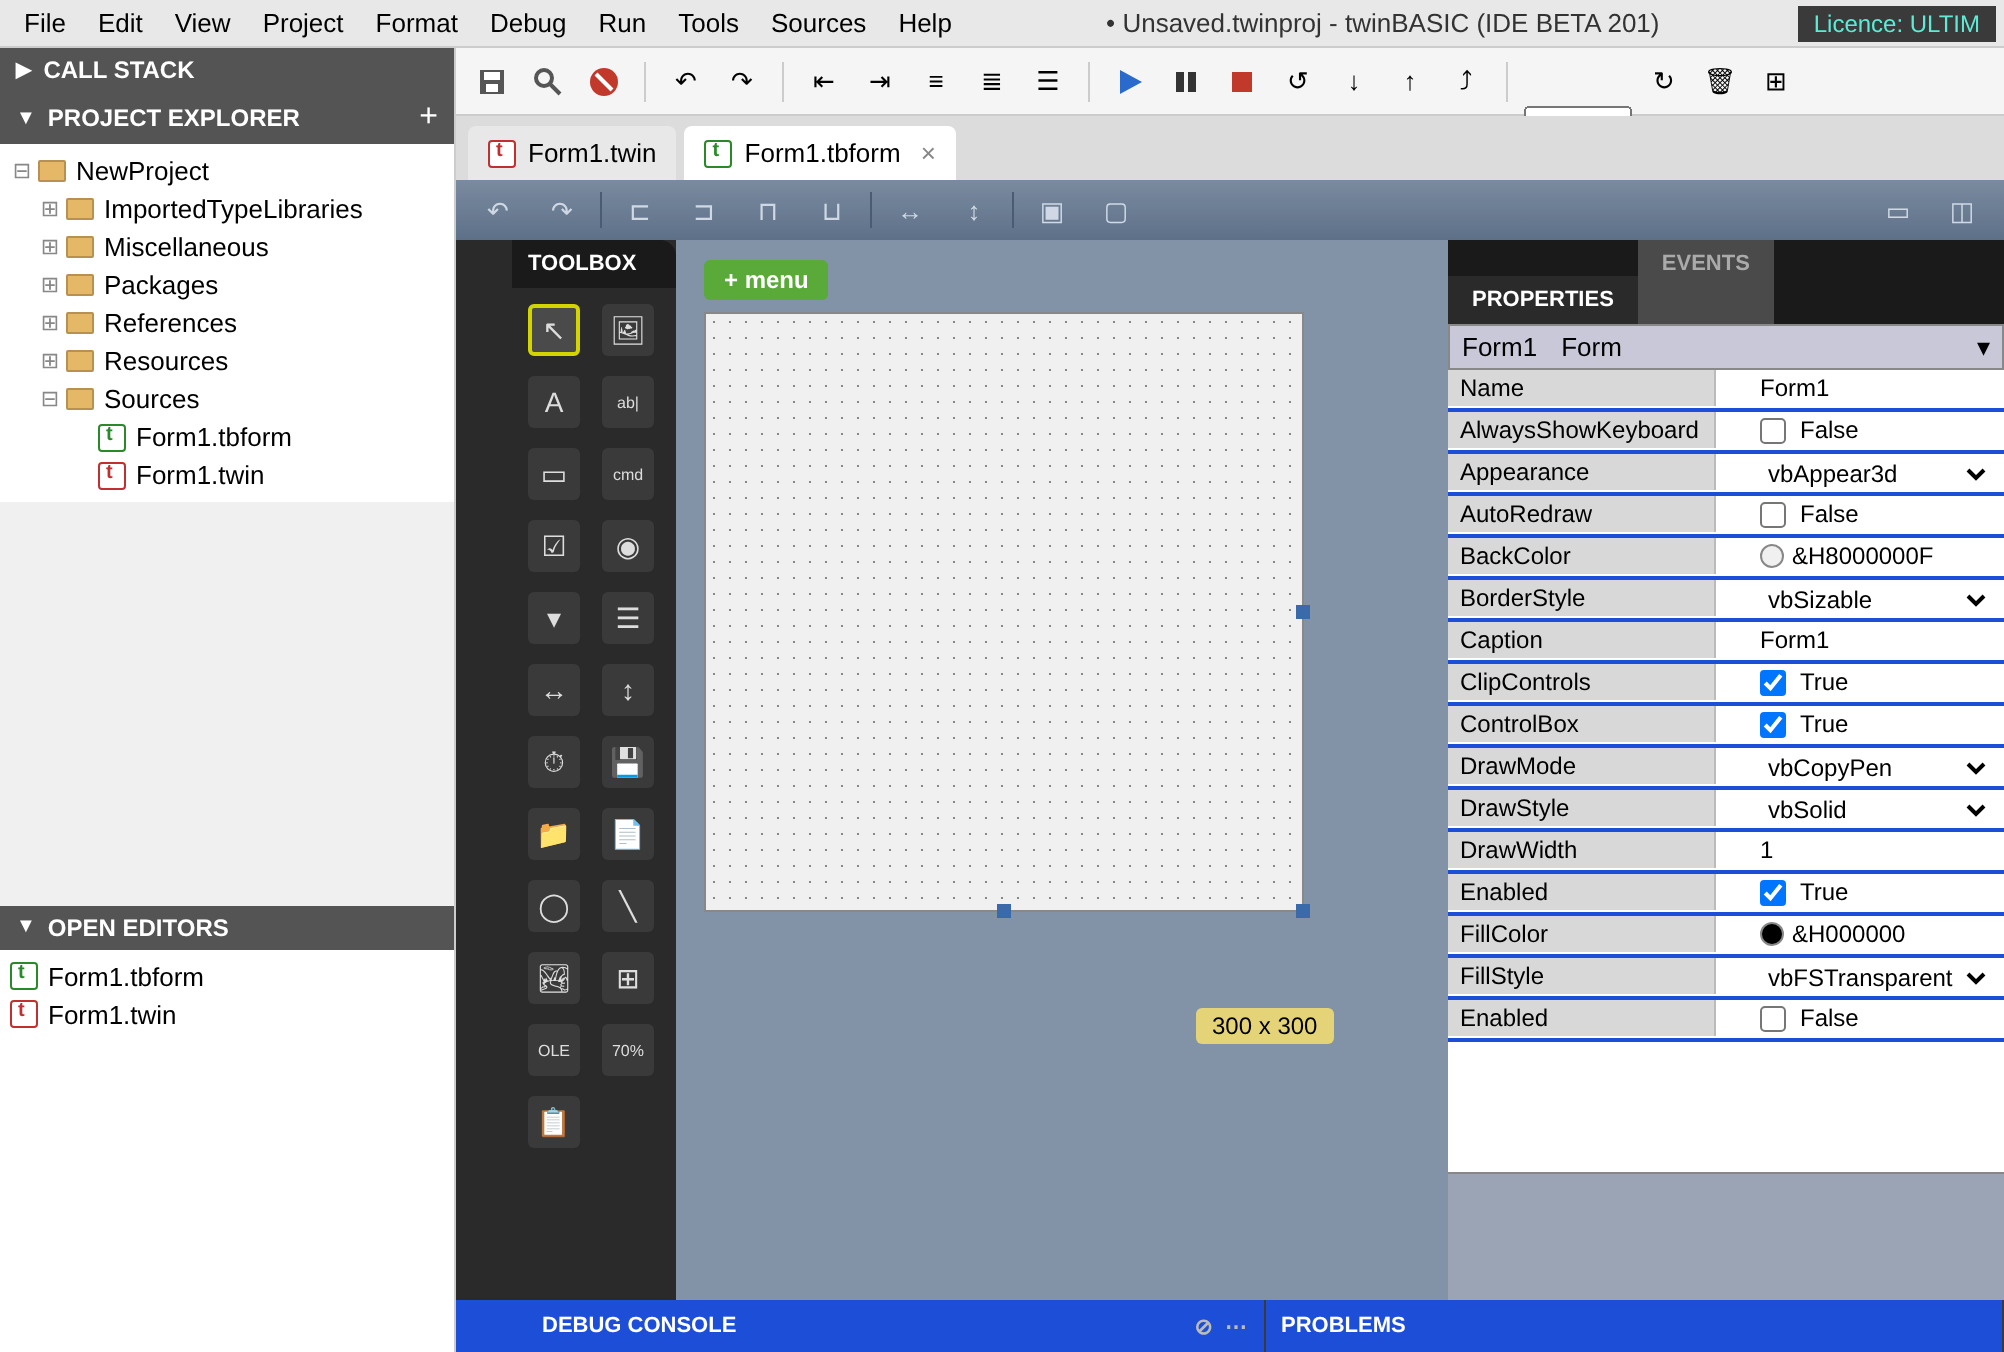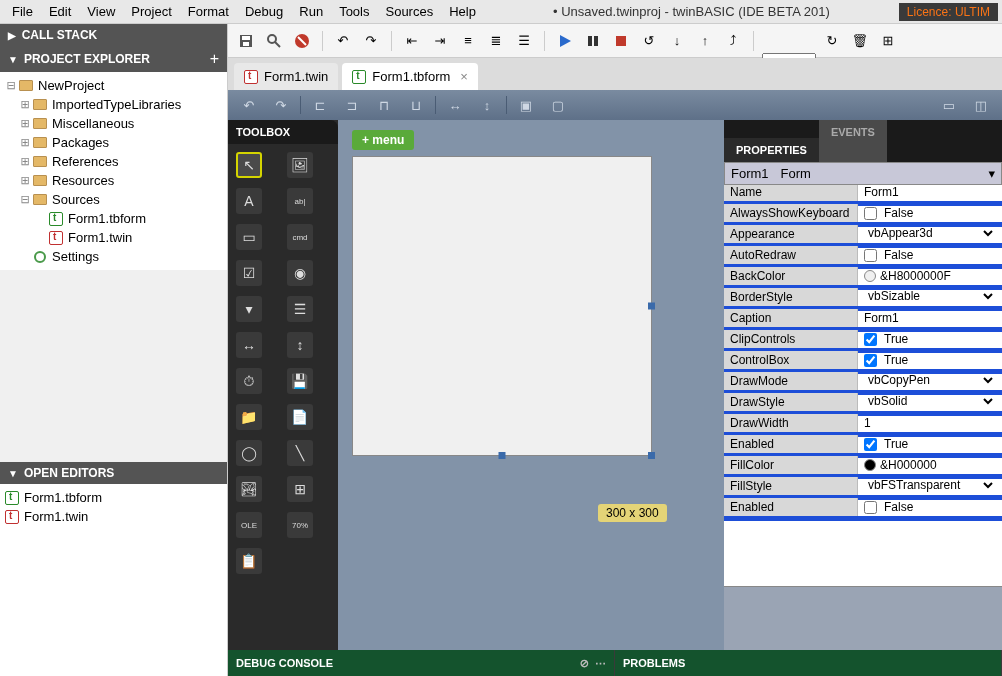--- a/index.html
+++ b/index.html
@@ -2,21 +2,21 @@
 <html><head>
 <meta charset="utf-8">
 <style>
 * { margin: 0; padding: 0; box-sizing: border-box; font-family: "Segoe UI", Tahoma, sans-serif; }
 body { width: 1002px; height: 676px; overflow: hidden; background: #fff; font-size: 13px; }
 
 
 .menubar { height: 24px; background: #e8e8e8; display: flex; align-items: center; padding: 0 4px; border-bottom: 1px solid #ccc; }
 .menubar .menu-item { padding: 2px 8px; cursor: pointer; }
 .menubar .title { flex: 1; text-align: center; color: #333; }
-.menubar .licence { padding: 2px 8px; background: #3a3a3a; color: #f97316; font-size: 12px; }
+.menubar .licence { padding: 2px 8px; background: #3a3a3a; color: #5eead4; font-size: 12px; }
 
 
 .left-panel { position: absolute; top: 24px; left: 0; width: 228px; bottom: 0; background: #f0f0f0; border-right: 1px solid #ccc; display: flex; flex-direction: column; }
 .panel-header { background: #545454; color: #fff; padding: 4px 8px; font-size: 12px; font-weight: bold; display: flex; align-items: center; }
 .panel-header .chev { margin-right: 6px; font-size: 10px; }
 .panel-header .plus { margin-left: auto; font-size: 16px; font-weight: normal; }
 
 .tree { flex: 0 0 auto; background: #fff; padding: 4px 0; }
 .tree-item { display: flex; align-items: center; padding: 2px 4px; cursor: pointer; white-space: nowrap; }
 .tree-item .tw { width: 14px; text-align: center; color: #888; font-size: 11px; display: inline-block; }
@@ -49,21 +49,21 @@
 
 .designer-wrap { flex: 1; position: relative; background: #8293a8; overflow: hidden; }
 .designer-toolbar { height: 30px; background: linear-gradient(#7a8ba0, #5e7088); display: flex; align-items: center; padding: 0 8px; gap: 6px; }
 .dt-btn { width: 26px; height: 22px; display: inline-flex; align-items: center; justify-content: center; color: #cfd8e4; cursor: pointer; }
 .dt-sep { width: 1px; height: 18px; background: #4a5c74; }
 .dt-right { margin-left: auto; display: flex; gap: 6px; }
 
 .designer-body { position: absolute; top: 30px; left: 0; right: 0; bottom: 0; display: flex; }
 
 
-.toolbox { width: 110px; background: #2a2a2a; display: flex; flex-direction: column; }
+.toolbox { width: 110px; background: #2a2a2a; display: flex; flex-direction: column; padding-left: 28px; }
 .toolbox-header { background: #1a1a1a; color: #fff; padding: 6px 8px; font-size: 11px; font-weight: bold; border-radius: 0 8px 0 0; }
 .toolbox-grid { flex: 1; padding: 8px; display: grid; grid-template-columns: 1fr 1fr; gap: 10px 8px; align-content: start; overflow: hidden; }
 .tb-tool { width: 26px; height: 26px; display: flex; align-items: center; justify-content: center; cursor: pointer; border: 1px solid transparent; border-radius: 3px; color: #ddd; font-size: 14px; background: #3a3a3a; }
 .tb-tool.sel { border: 2px solid #d4d400; background: #4a4a4a; }
 
 
 .canvas-area { flex: 1; position: relative; padding: 14px; }
 .menu-btn { position: absolute; top: 10px; left: 14px; background: #5aaa3a; color: #fff; padding: 3px 10px; border-radius: 3px; font-size: 12px; font-weight: bold; cursor: pointer; }
 .form-surface { position: absolute; top: 36px; left: 14px; width: 300px; height: 300px; background: #f0f0f0; border: 1px solid #888; background-image: radial-gradient(#888 0.5px, transparent 0.5px); background-size: 8px 8px; }
 .handle { position: absolute; width: 7px; height: 7px; background: #3a6aaa; }
@@ -73,30 +73,30 @@
 .size-label { position: absolute; top: 340px; left: 260px; background: #e4d477; padding: 2px 8px; border-radius: 3px; font-size: 12px; margin-top: 44px; }
 
 
 .props { width: 278px; background: #2a2a2a; display: flex; flex-direction: column; }
 .props-tabs { display: flex; background: #1a1a1a; }
 .props-tab { padding: 6px 12px; font-size: 11px; font-weight: bold; cursor: pointer; }
 .props-tab.active { background: #2a2a2a; color: #fff; margin-top: 18px; }
 .props-tab.inactive { background: #4a4a4a; color: #aaa; }
 .props-selector { display: flex; background: #c8c8d8; border: 1px solid #888; }
 .props-grid { flex: 1; overflow-y: auto; background: #fff; }
-.prop-row { display: flex; border-bottom: 5px solid #1d4ed8; height: 21px; align-items: flex-end; font-size: 12px; }
+.prop-row { display: flex; border-bottom: 2px solid #1d4ed8; height: 21px; align-items: flex-start; font-size: 12px; gap: 16px; }
 .prop-name { width: 134px; padding: 2px 6px; background: #d8d8d8; border-right: 1px solid #bbb; display: flex; align-items: center; }
 .prop-val { flex: 1; padding: 2px 6px; display: flex; align-items: center; gap: 4px; }
 .prop-val select { border: none; width: 100%; font-size: 12px; background: transparent; }
 .prop-val input[type=checkbox] { margin-right: 3px; }
 .color-swatch { width: 12px; height: 12px; border: 1px solid #888; border-radius: 50%; }
 .props-footer { height: 90px; background: #9aa4b4; border-top: 1px solid #888; }
 
 
-.bottom { position: absolute; left: 0; right: 0; bottom: 0; height: 26px; display: flex; background: #14532d; }
+.bottom { position: absolute; left: 0; right: 0; bottom: 0; height: 26px; display: flex; background: #1d4ed8; padding-left: 35px; }
 .bottom-panel { flex: 1; display: flex; align-items: center; padding: 0 8px; color: #fff; font-size: 11px; font-weight: bold; border-right: 1px solid #3a3a3a; }
 .bottom-panel .icons { margin-left: auto; color: #bbb; display: flex; gap: 6px; }
 
 svg { display: block; }
 </style>
 </head>
 <body>
 
 <div class="menubar">
   <span class="menu-item">File</span>
@@ -177,26 +177,20 @@
         <span class="folder">
           <span class="tb-icon green"></span>
         </span>
         <span>Form1.tbform</span>
       </div>
     <div class="tree-item" style="padding-left:48px">
         <span class="folder">
           <span class="tb-icon"></span>
         </span>
         <span>Form1.twin</span>
-      </div>
-    <div class="tree-item" style="padding-left:32px">
-        <span class="folder">
-          <span class="gear-icon"></span>
-        </span>
-        <span>Settings</span>
       </div>
   </div>
   <div style="flex:1"></div>
   <div class="panel-header">
     <span class="chev">▼</span>
     <span>OPEN EDITORS</span>
   </div>
   <div class="open-editors">
     <div class="list">
       <div class="tree-item">

